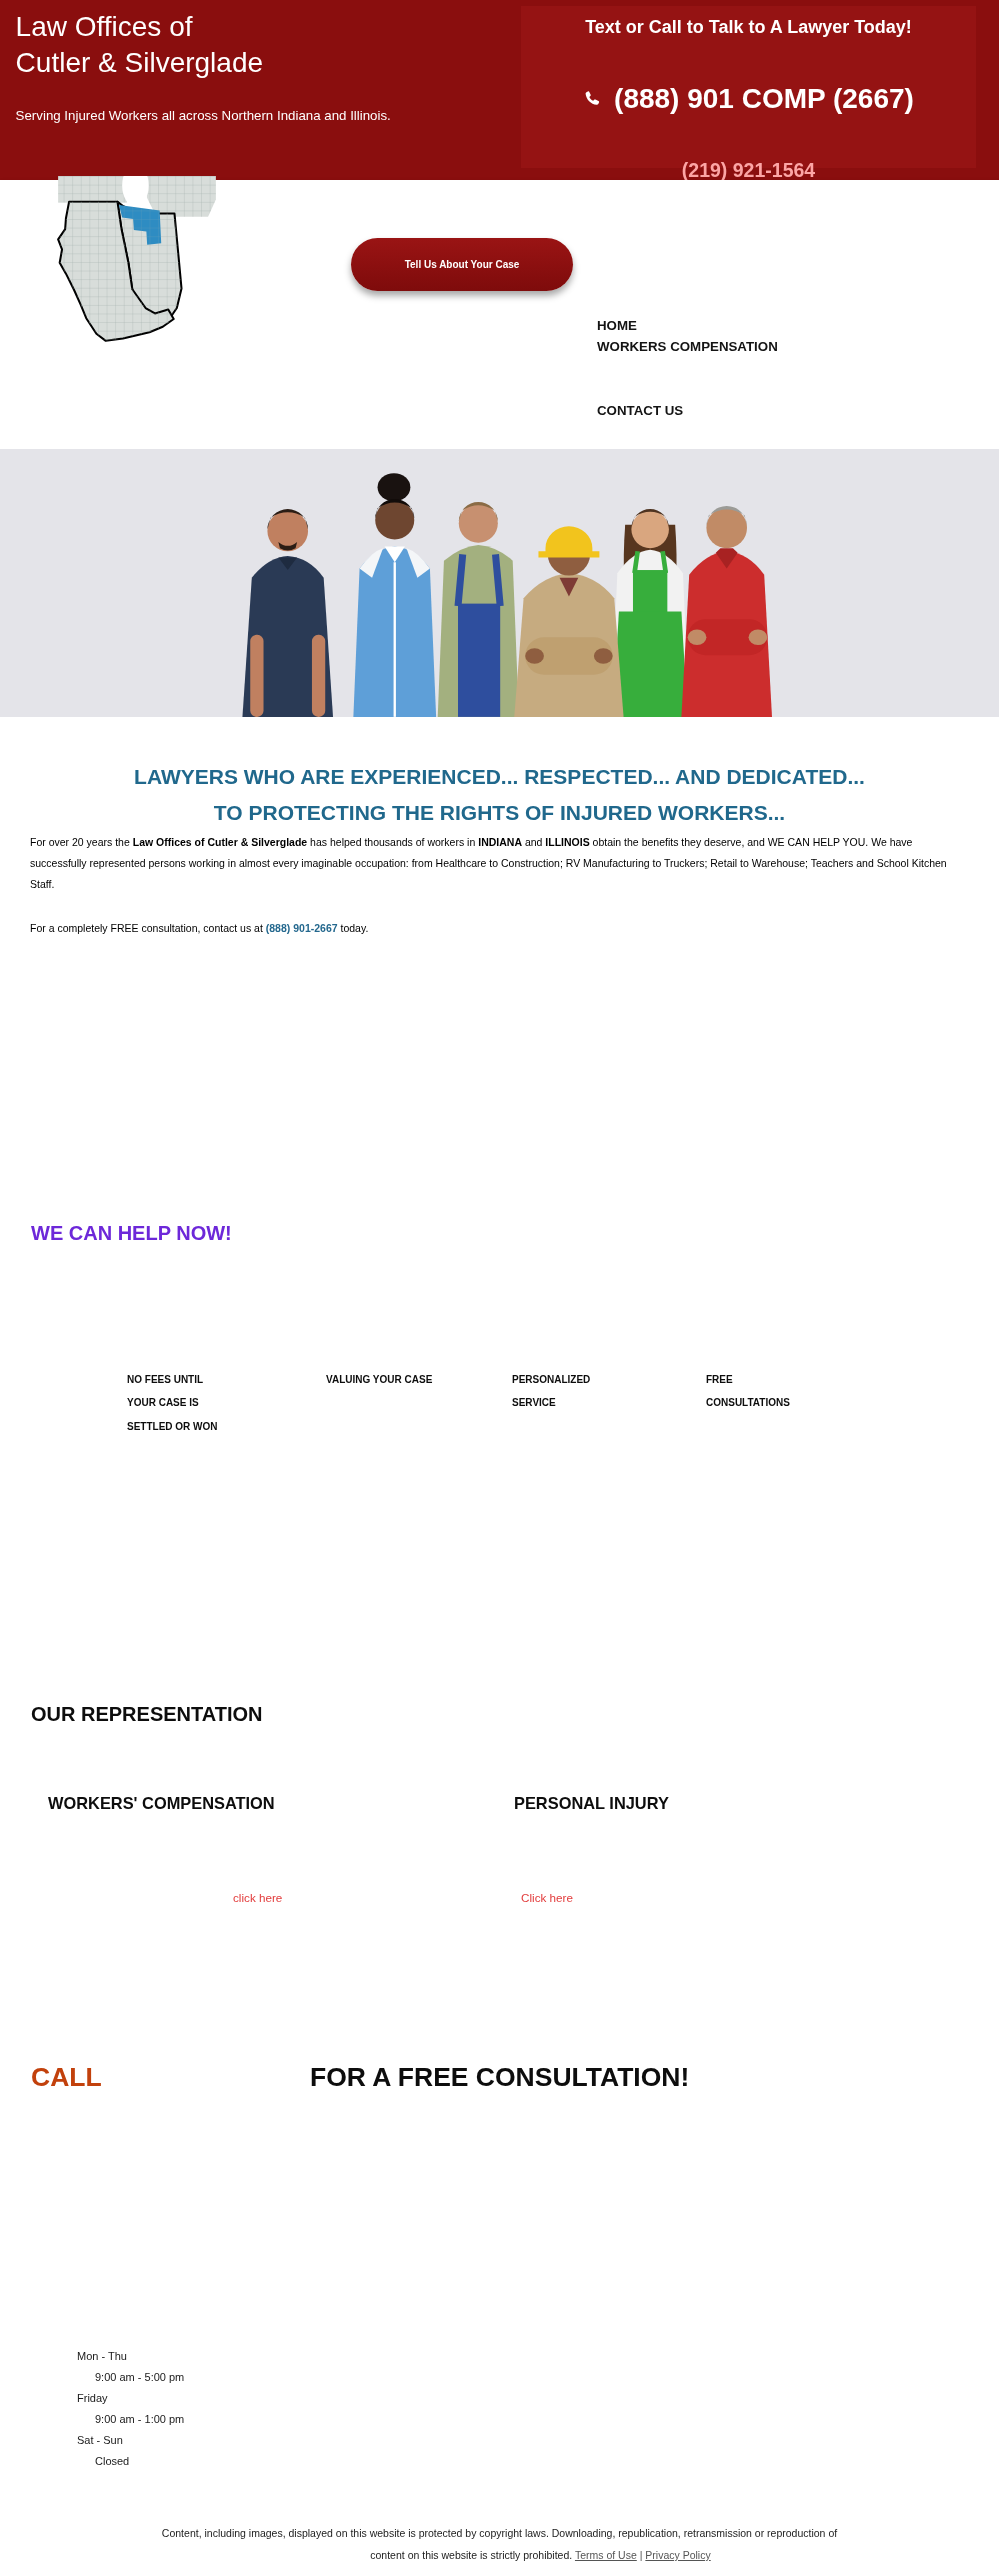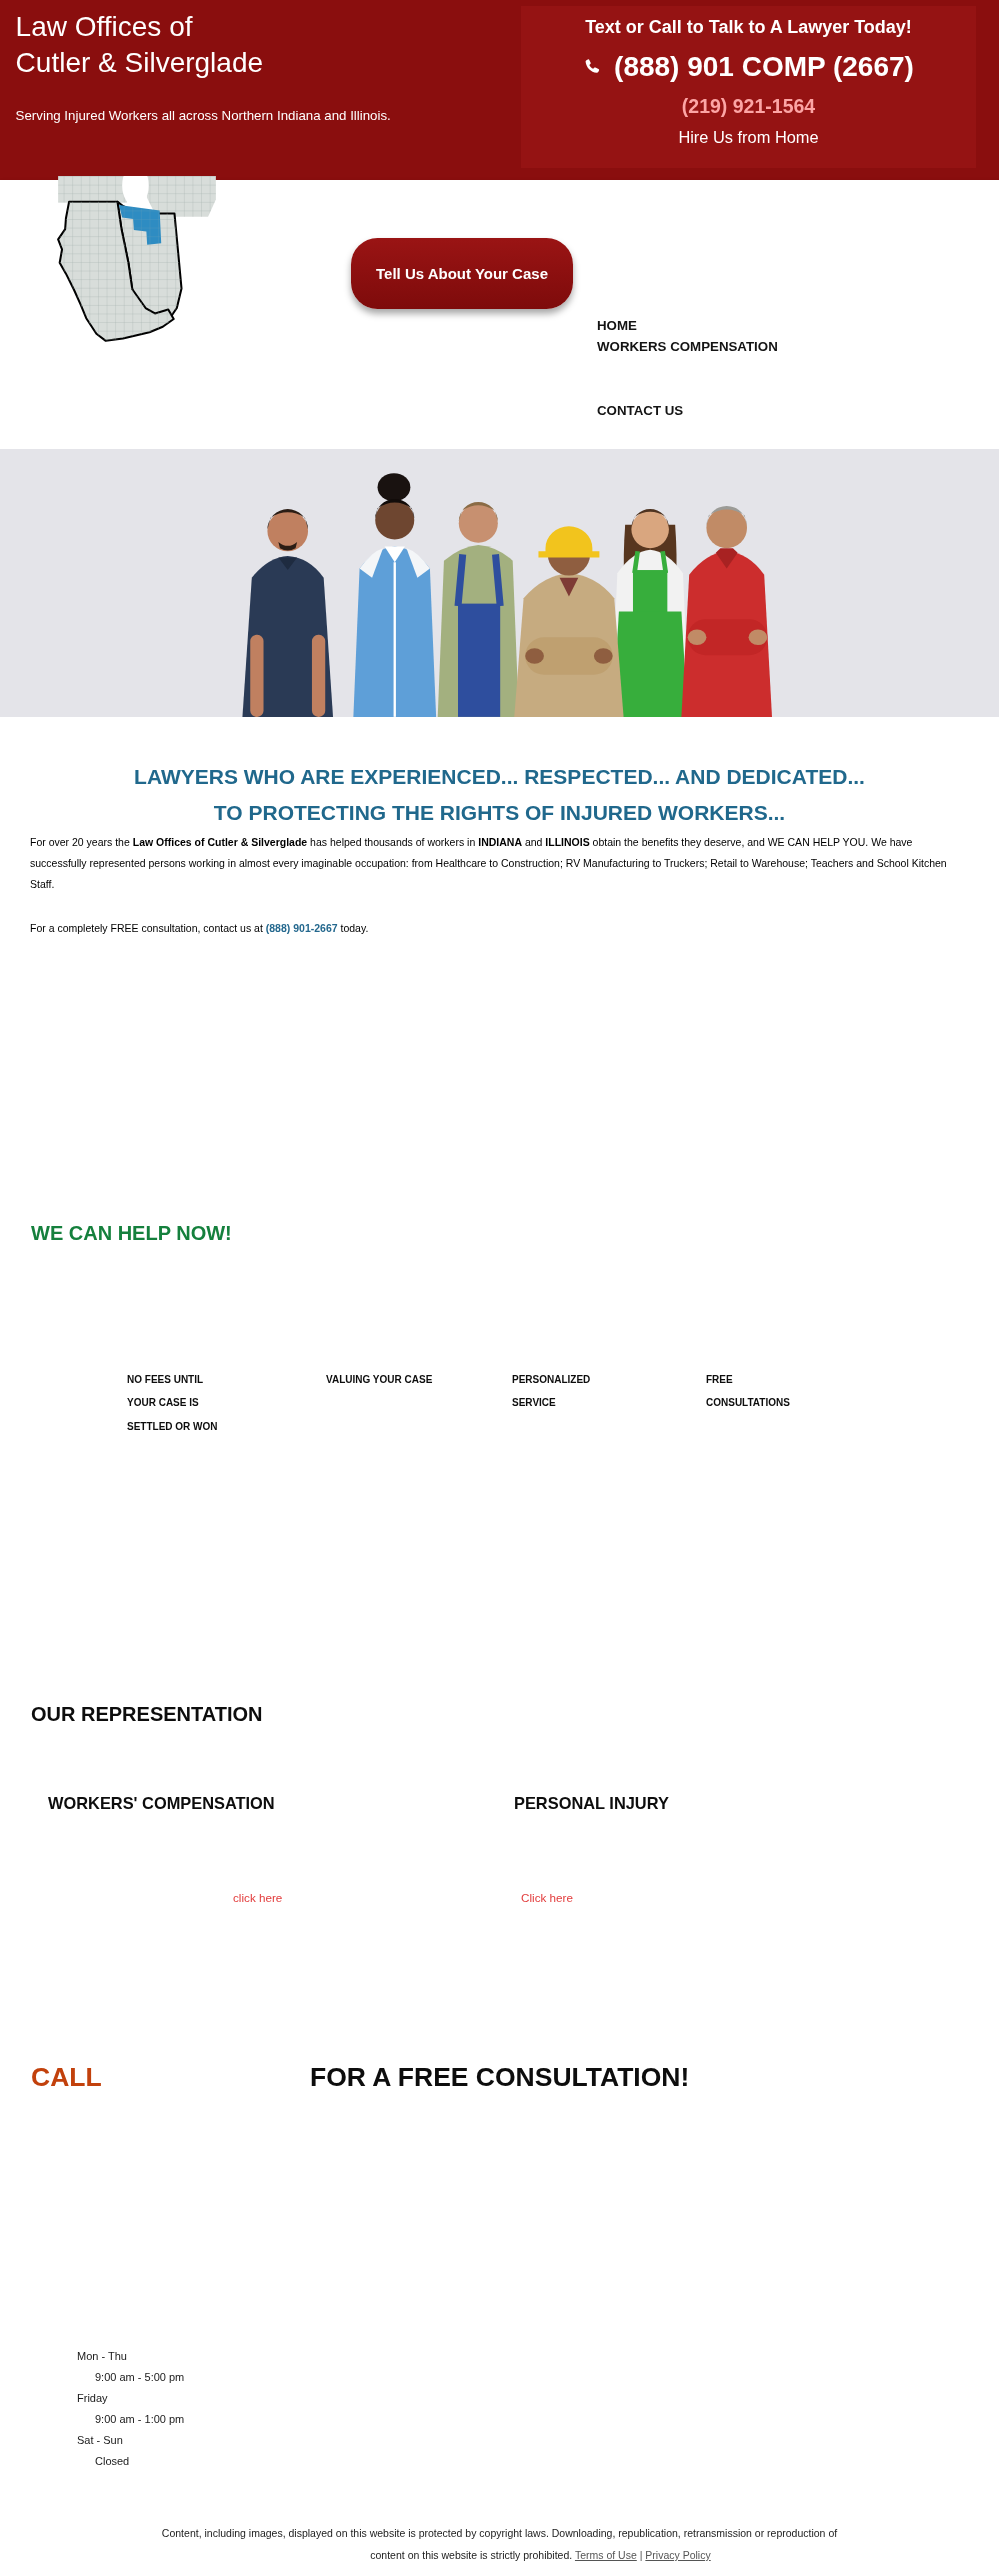--- a/index.html
+++ b/index.html
@@ -6,51 +6,51 @@
   .page{position:relative;width:999px;height:2576px;background:#ffffff;
         font-family:"Liberation Sans",sans-serif;overflow:hidden;}
   .abs{position:absolute;}
 
   
   .header{left:0;top:0;width:999px;height:180px;background:#8A0E0E;border-bottom:2.3px solid #6B0707;}
   .firm-line{position:absolute;left:15.6px;color:#ffffff;font-size:28px;line-height:36px;font-weight:400;}
   .firm-1{top:9.4px;} .firm-2{top:45px;}
   .tagline{position:absolute;left:15.6px;top:106px;width:461px;color:#ffffff;font-size:13.3px;line-height:20px;}
   .cta-banner{position:absolute;left:521px;top:6.2px;width:455px;height:162px;background:#951313;
-              display:flex;flex-direction:column;align-items:center;color:#fff;}
+              display:flex;flex-direction:column;align-items:center;color:#fff;gap:32px;}
   .cta-headline{margin-top:11px;font-size:18px;font-weight:bold;}
   .cta-phone-row{margin-top:13.3px;display:flex;align-items:center;gap:11px;}
   .cta-phone-main{font-size:28px;font-weight:bold;color:#fff;text-decoration:none;}
   .cta-phone-alt{margin-top:11.7px;font-size:19.5px;font-weight:bold;color:#fca5a5;text-decoration:none;}
   .cta-hire{margin-top:10px;font-size:16.4px;color:#fff;text-decoration:none;}
 
   
   .nav{left:0;top:180px;width:999px;height:269px;background:#ffffff;
        box-shadow:0 3.1px 5.5px rgba(0,0,0,0.28);}
   .map{left:55px;top:176px;width:164px;height:168px;}
-  .cta-button{left:351px;top:238px;width:222px;height:71px;border-radius:26.5px;
+  .cta-button{left:351px;top:238px;width:222px;height:53px;border-radius:26.5px;
               background:linear-gradient(#9A1414,#7E0B0B);
               box-shadow:0 4.7px 7px rgba(0,0,0,0.35);
               display:flex;align-items:center;justify-content:center;
-              color:#fff;font-size:15px;font-weight:bold;cursor:pointer;border:none;}
+              color:#fff;font-size:10px;font-weight:bold;cursor:pointer;border:none;}
   .menu-item{position:absolute;left:597px;font-size:13.3px;font-weight:bold;color:#141414;cursor:pointer;white-space:nowrap;}
   .mi-0{top:277px;margin-top:41px;} .mi-1{top:339px;} .mi-2{top:403px;}
 
   
   .hero{left:0;top:449px;width:999px;height:268px;background:#E4E4E9;}
   .workers{left:219px;top:459px;width:578px;height:258px;}
 
   
   .intro-heading{left:0;top:759px;width:999px;text-align:center;color:#20688C;
                  font-size:21px;font-weight:bold;line-height:36px;}
   .paragraph{left:30px;top:832px;width:941px;font-size:10.5px;line-height:21px;color:#000;}
   .consult{left:30px;top:918px;width:941px;font-size:10.5px;line-height:21px;color:#000;}
 
   
-  .help-heading{left:31px;top:1222px;font-size:20px;font-weight:bold;color:#15803d;}
+  .help-heading{left:31px;top:1222px;font-size:20px;font-weight:bold;color:#6d28d9;}
   .help-col{position:absolute;top:1368px;font-size:10px;font-weight:bold;line-height:23.4px;color:#0d0d0d;white-space:nowrap;}
   .hc-0{left:127px;} .hc-1{left:326px;} .hc-2{left:512px;} .hc-3{left:706px;}
 
   
   .rep-heading{left:31px;top:1703px;font-size:20px;font-weight:bold;color:#0d0d0d;}
   .rep-title{position:absolute;top:1794px;font-size:16.4px;font-weight:bold;color:#0d0d0d;white-space:nowrap;}
   .rt-0{left:48px;} .rt-1{left:514px;}
   .rep-link{position:absolute;top:1891px;font-size:11.7px;color:#E23B3B;cursor:pointer;}
   .rl-0{left:233px;} .rl-1{left:521px;}
 

